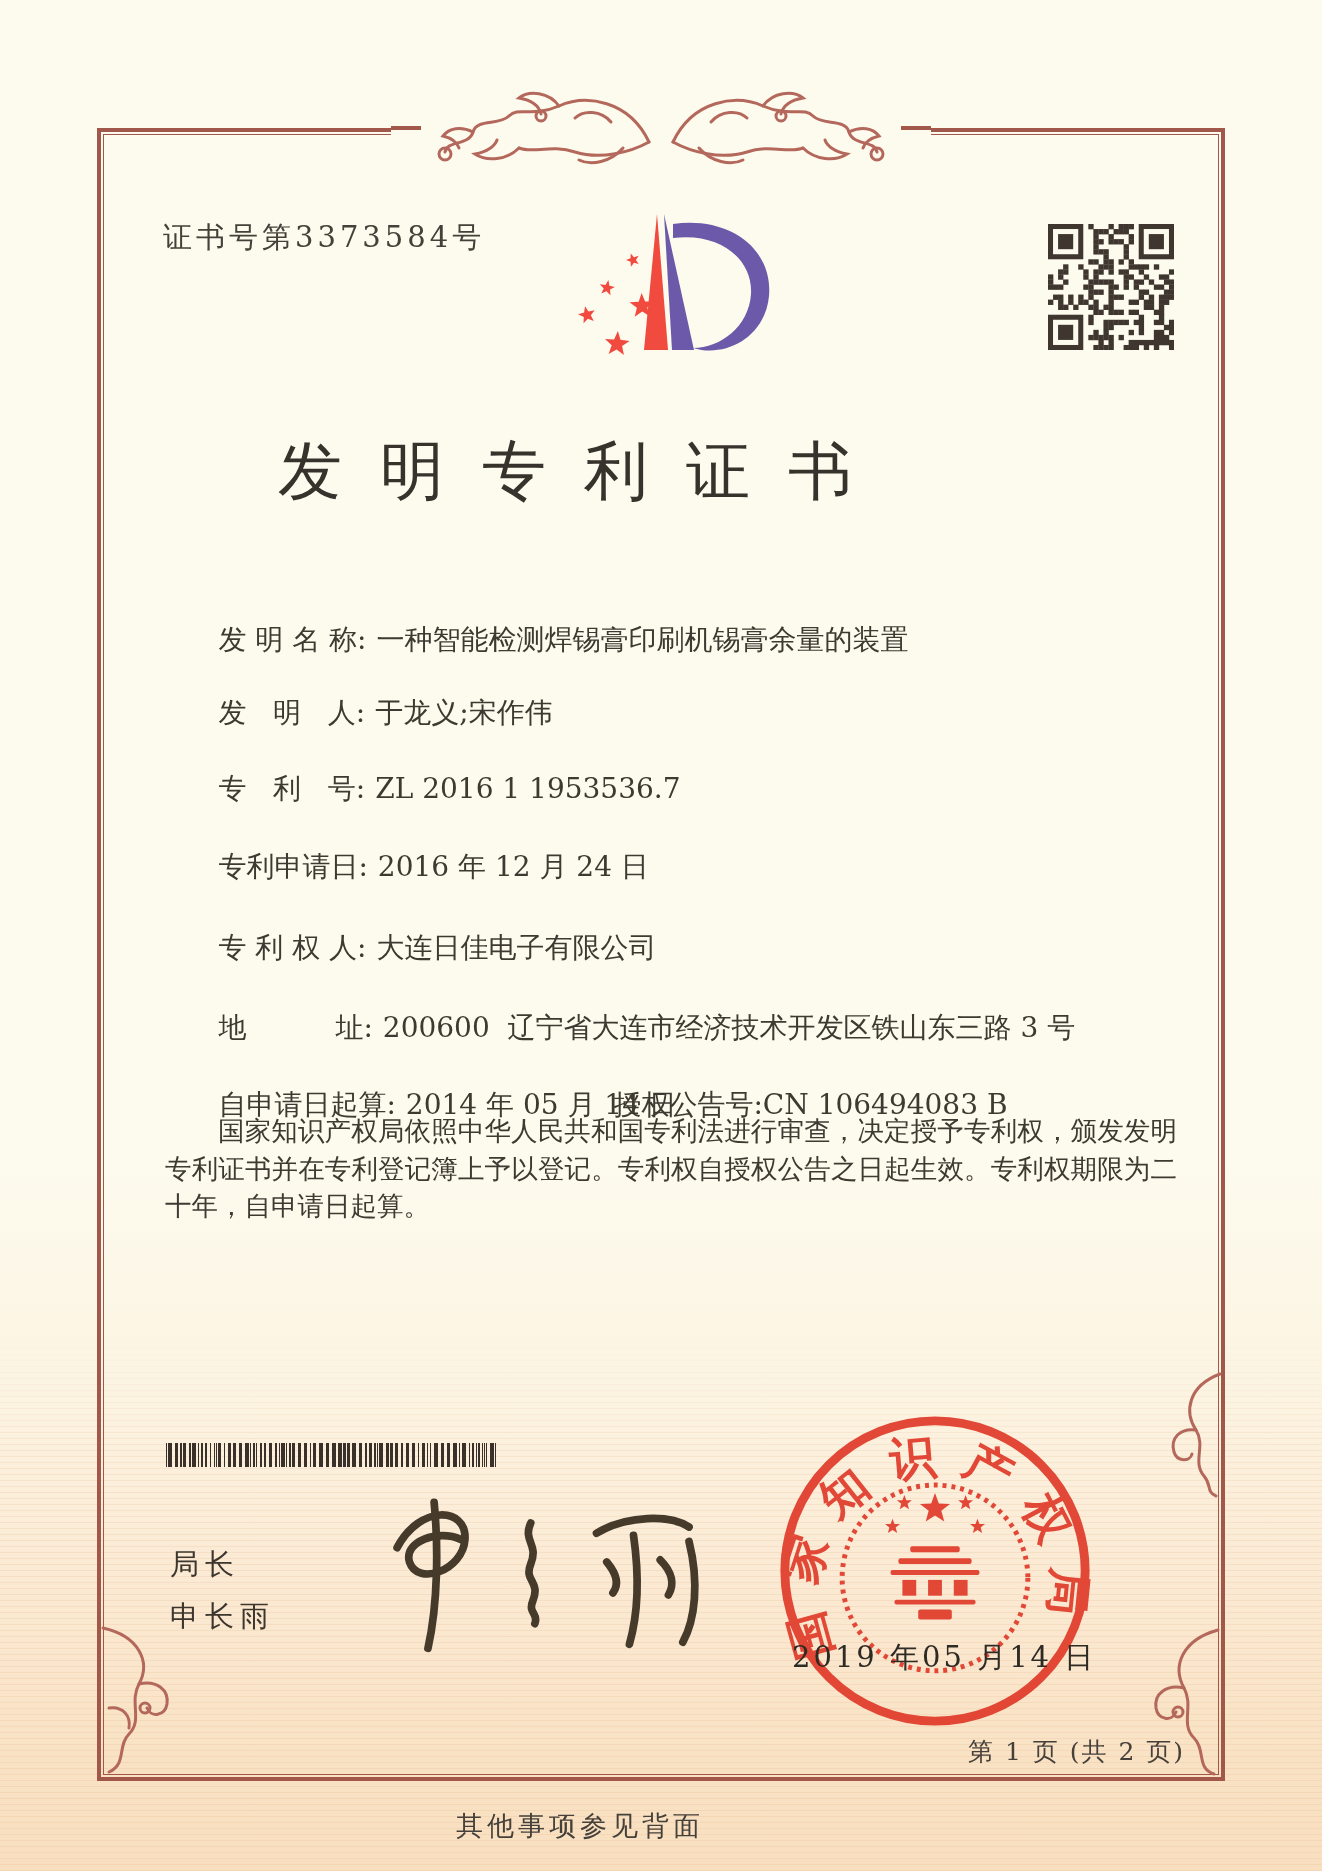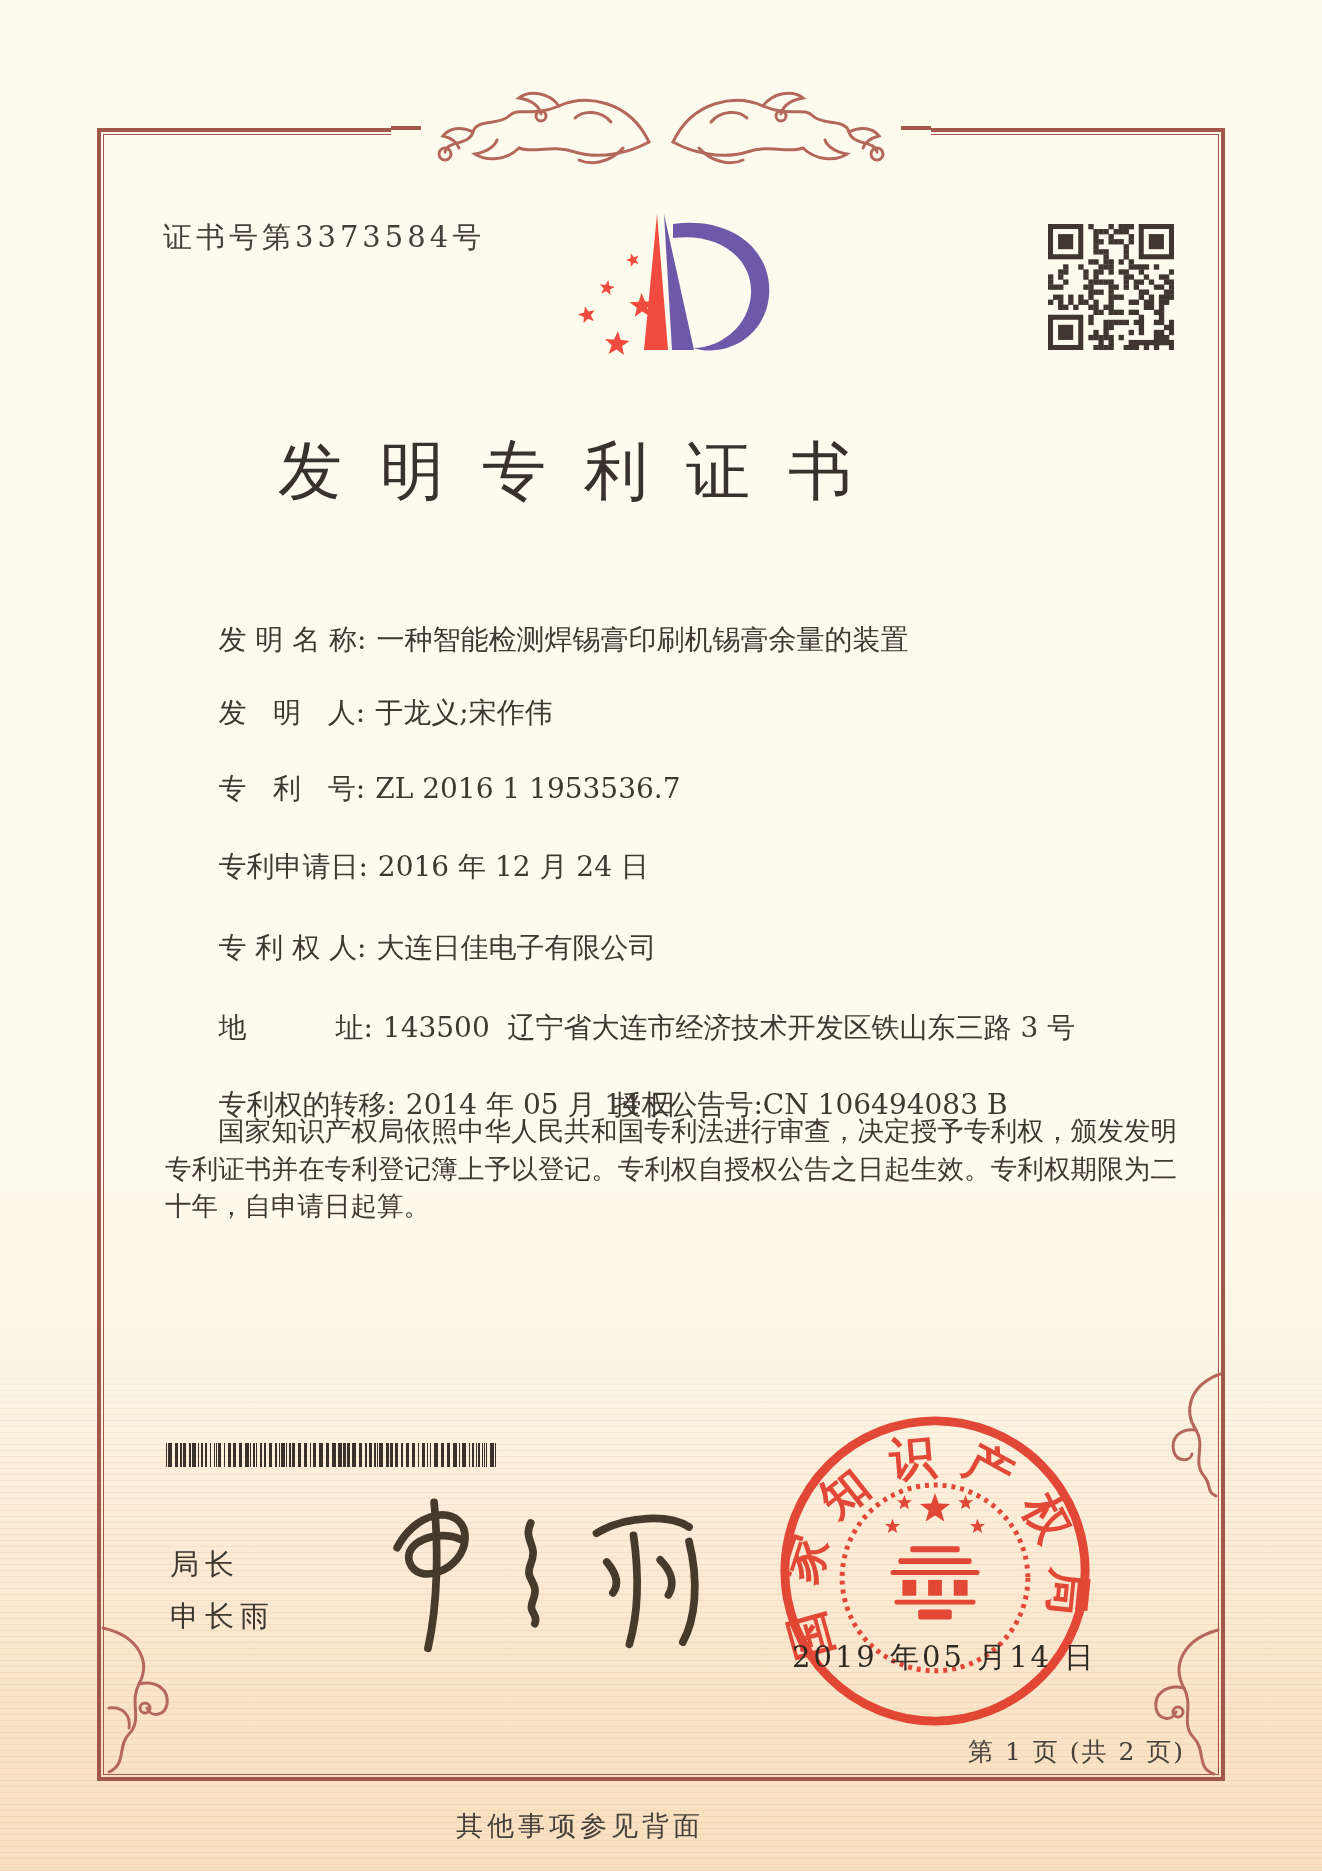--- a/index.html
+++ b/index.html
@@ -342,24 +342,24 @@
     <div class="row" style="top:737px">
       <span class="lab">专   利   号:</span><span class="val">ZL 2016 1 1953536.7</span>
     </div>
     <div class="row" style="top:815px">
       <span class="lab">专利申请日:</span><span class="val">2016 年 12 月 24 日</span>
     </div>
     <div class="row" style="top:896px">
       <span class="lab">专 利 权 人:</span><span class="val">大连日佳电子有限公司</span>
     </div>
     <div class="row" style="top:976px">
-      <span class="lab">地          址:</span><span class="val">143500  辽宁省大连市经济技术开发区铁山东三路 3 号</span>
+      <span class="lab">地          址:</span><span class="val">200600  辽宁省大连市经济技术开发区铁山东三路 3 号</span>
     </div>
     <div class="row" style="top:1053px">
-      <span class="lab">专利权的转移:</span><span class="val">2014 年 05 月 14 日</span>
+      <span class="lab">自申请日起算:</span><span class="val">2014 年 05 月 14 日</span>
     </div>
     <div class="row2" style="left:395px;top:1053px">
       <span class="lab">授权公告号:</span><span class="val">CN 106494083 B</span>
     </div>
   </div>
 
   <div class="paras">
     <p>国家知识产权局依照中华人民共和国专利法进行审查，决定授予专利权，颁发发明专利证书并在专利登记簿上予以登记。专利权自授权公告之日起生效。专利权期限为二十年，自申请日起算。</p>
   </div>
 

